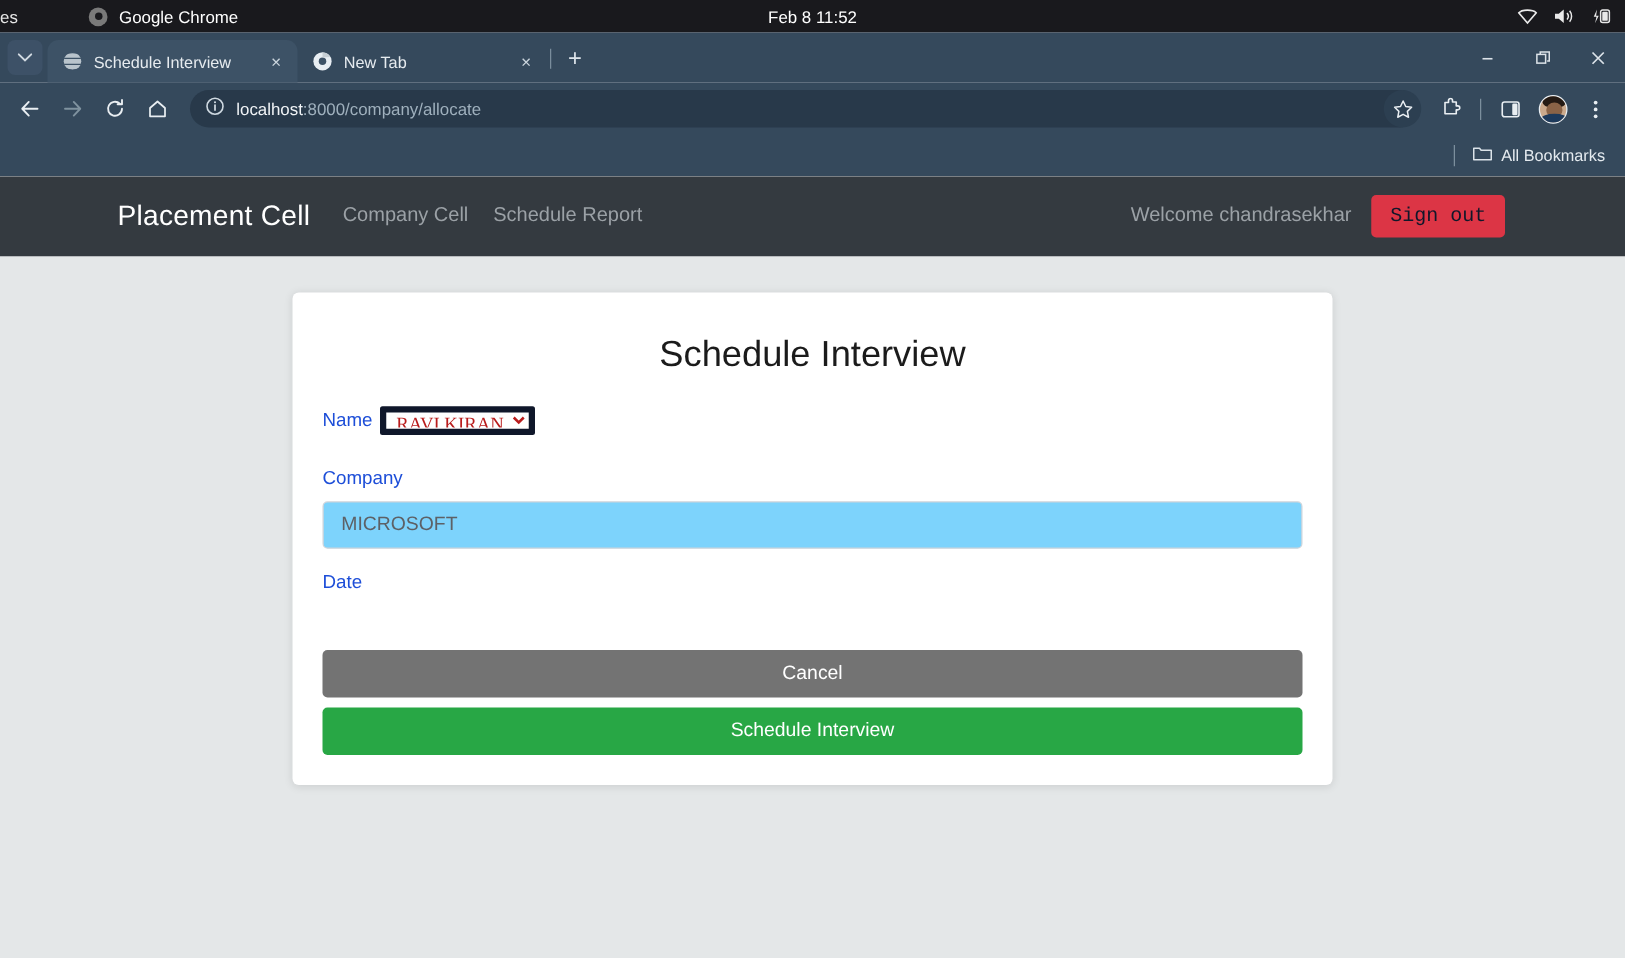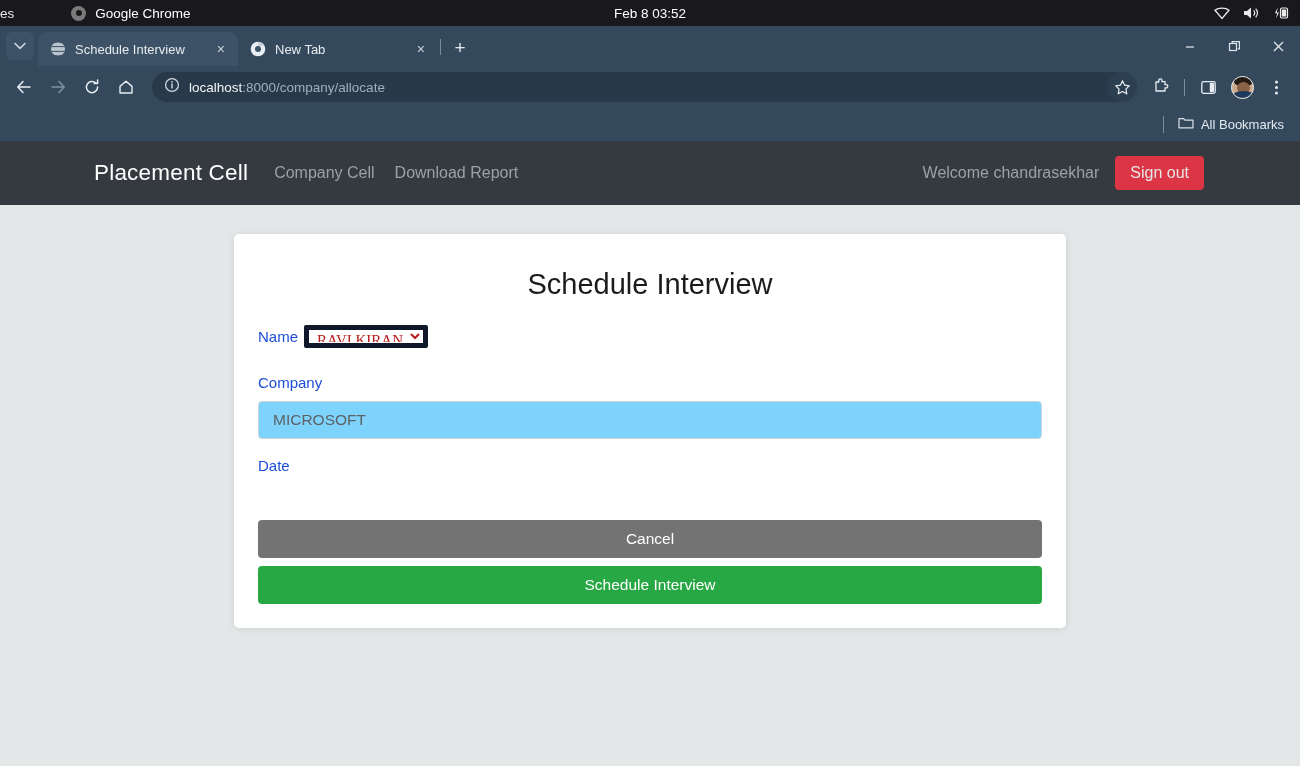--- a/index.html
+++ b/index.html
@@ -127,23 +127,23 @@
   .navbar {
     height: 64px; background: #343a40; display: flex; align-items: center;
     padding: 0 0 0 94px;
   }
   .brand { color: #ffffff; font-size: 22.5px; letter-spacing: .2px; cursor: pointer; }
   .nav-links { display: flex; align-items: center; gap: 20px; margin-left: 26px; }
   .nav-link { color: #9ba1a6; font-size: 16px; cursor: pointer; }
   .nav-right { margin-left: auto; display: flex; align-items: center; gap: 16px; padding-right: 96px; }
   .welcome { color: #9ba1a6; font-size: 16px; }
   .signout {
-    background: #dc3545; color: #e5e5e5; border: none; border-radius: 4px;
+    background: #dc3545; color: #0f172a; border: none; border-radius: 4px;
     font-size: 16px; padding: 8px 15px; cursor: pointer;
-    font-family: Liberation Sans, sans-serif;
+    font-family: Liberation Mono, monospace;
   }
 
   .card-wrap { display: flex; justify-content: center; padding-top: 29px; }
   .card {
     width: 832px; background: #ffffff; border-radius: 5px;
     box-shadow: 0 1px 7px rgba(0,0,0,.10);
     padding: 24px 24px 24px 24px;
   }
   .card-title {
     text-align: center; font-size: 29px; font-weight: normal; color: #1b1b1b;
@@ -175,21 +175,21 @@
 </style>
 </head>
 <body>
 
 <div class="os-bar">
   <div class="os-left">
     <span class="os-apps-text">es</span>
     <span class="chrome-dot"></span>
     <span class="os-app-name">Google Chrome</span>
   </div>
-  <div class="os-clock">Feb 8  03:52</div>
+  <div class="os-clock">Feb 8  11:52</div>
   <div class="os-right">
     <span>
       <svg width="16" height="14" viewBox="0 0 16 14">
           <path d="M1 4.2 C4 1.4 12 1.4 15 4.2 L8 12.4 Z" fill="none" stroke="#e9e9e9" stroke-width="1.3"></path>
         </svg>
     </span>
     <span>
       <svg width="17" height="14" viewBox="0 0 17 14">
           <path d="M1 5 h3 l4-3.4 v10.8 L4 9 H1 Z" fill="#e9e9e9"></path>
           <path d="M10.6 4.4 a4 4 0 0 1 0 5.2" fill="none" stroke="#e9e9e9" stroke-width="1.2"></path>
@@ -337,21 +337,21 @@
     <span>All Bookmarks</span>
   </div>
 </div>
 
 <div class="page">
 
   <div class="navbar">
     <span class="brand">Placement Cell</span>
     <div class="nav-links">
       <span class="nav-link">Company Cell</span>
-      <span class="nav-link">Download Report</span>
+      <span class="nav-link">Schedule Report</span>
     </div>
     <div class="nav-right">
       <span class="welcome">Welcome chandrasekhar</span>
       <button class="signout">Sign out</button>
     </div>
   </div>
 
   <div class="card-wrap">
     <div class="card">
       <h1 class="card-title">Schedule Interview</h1>

